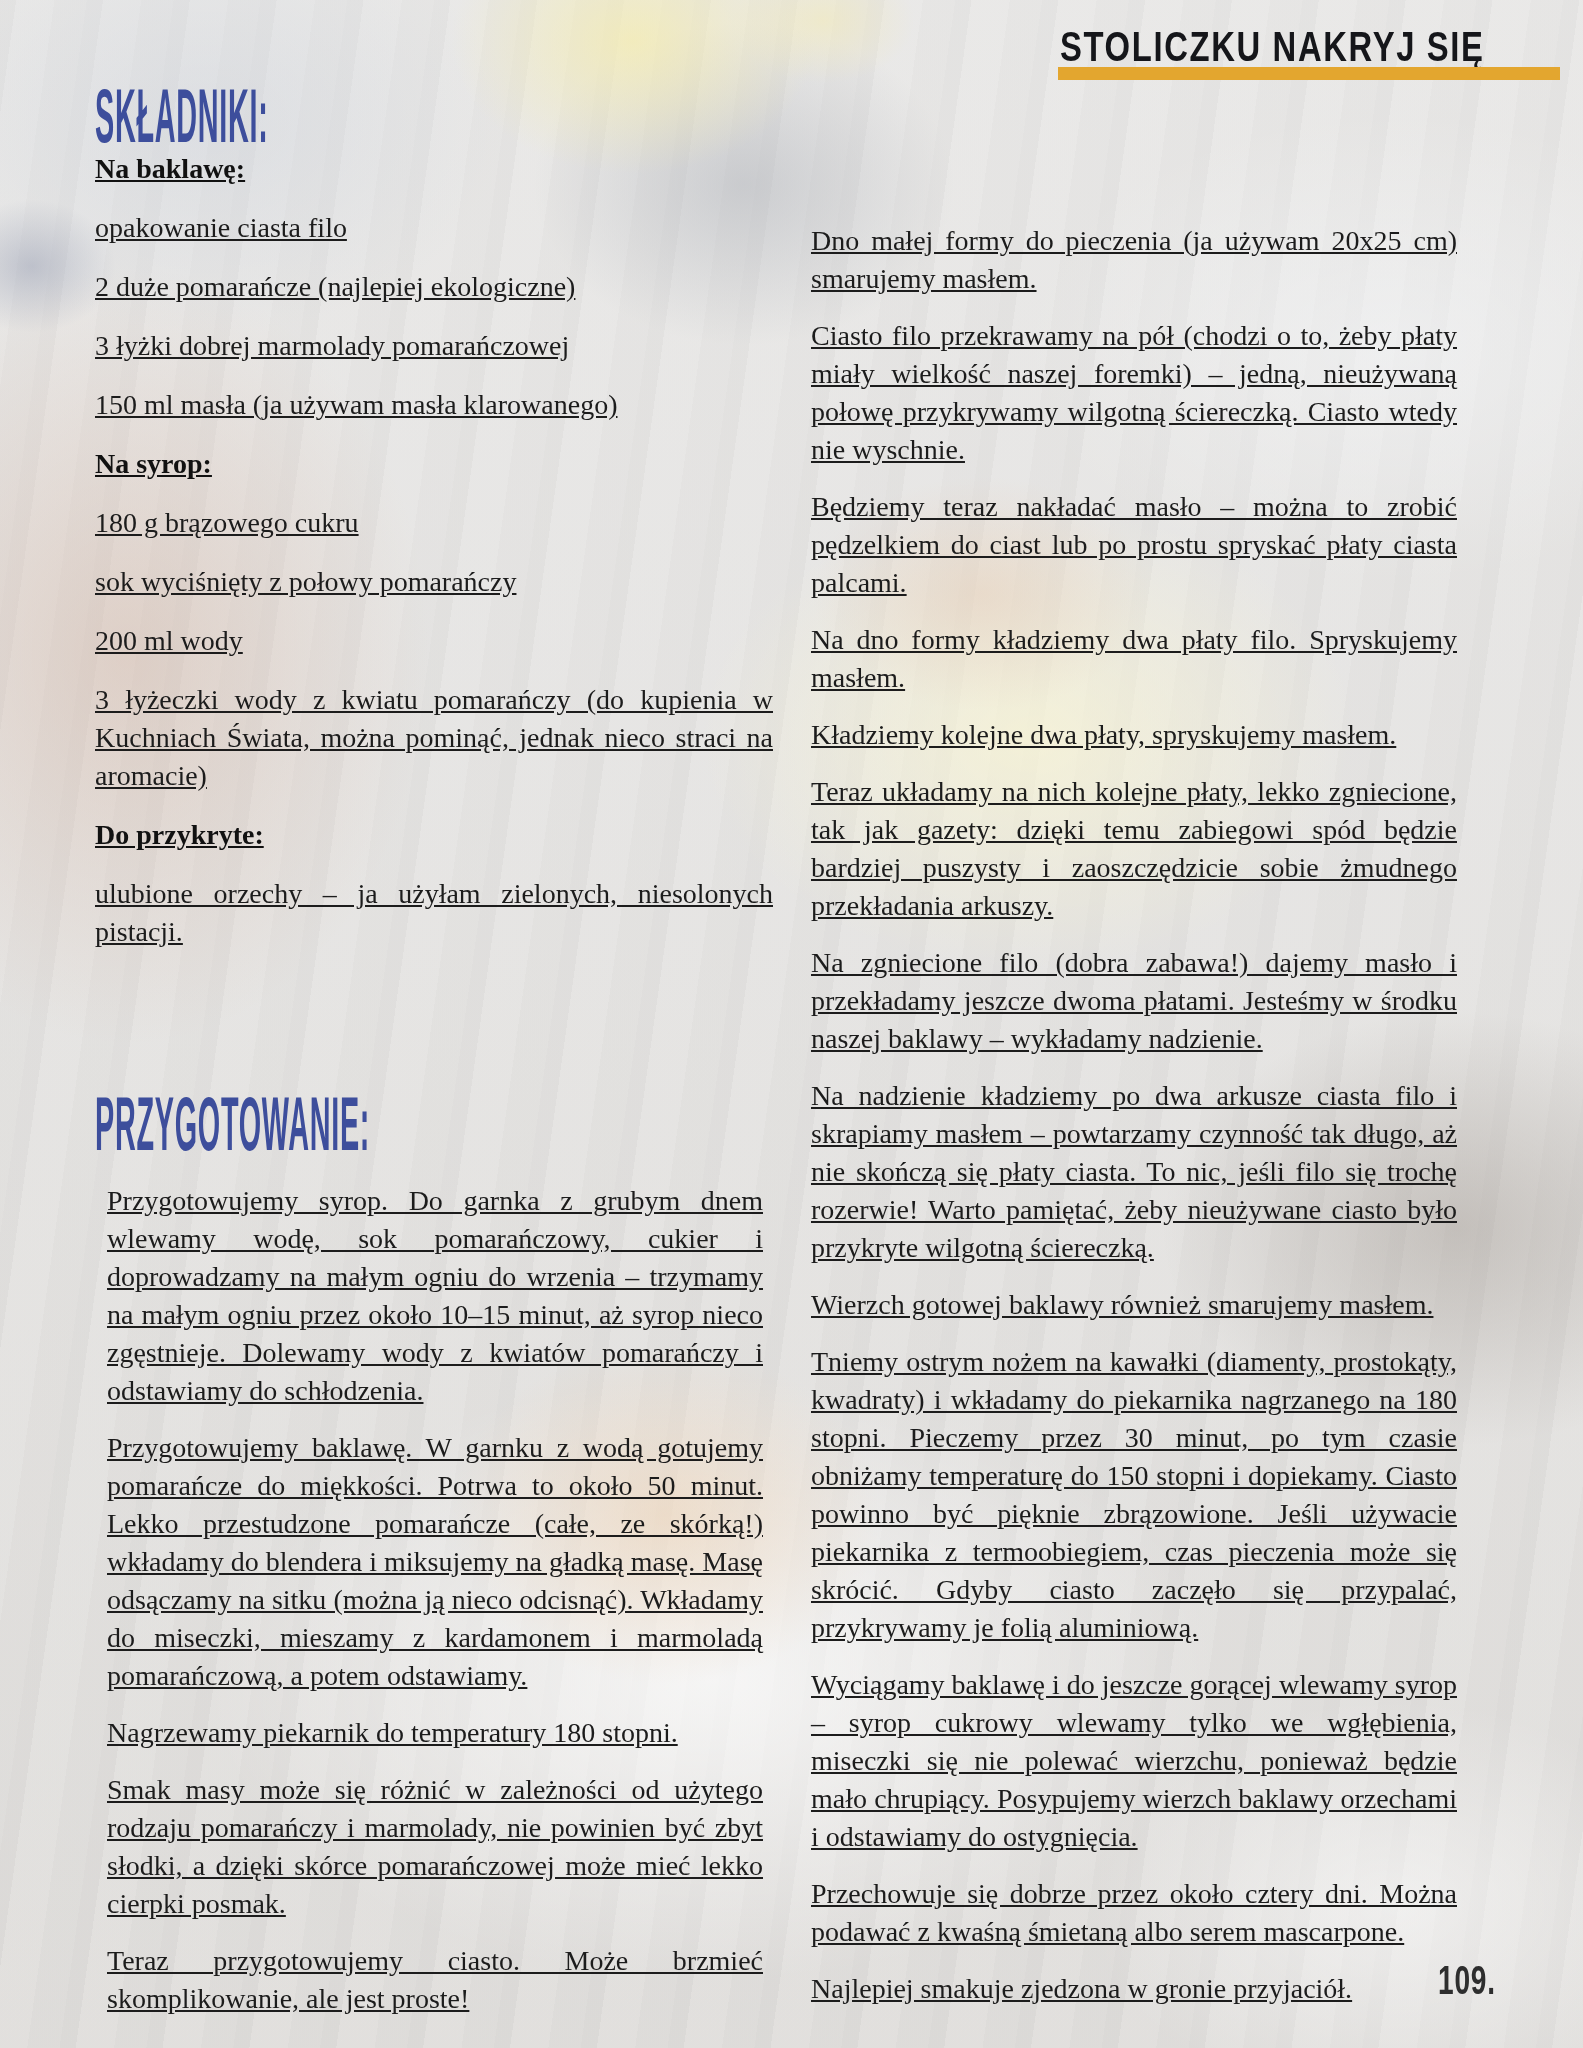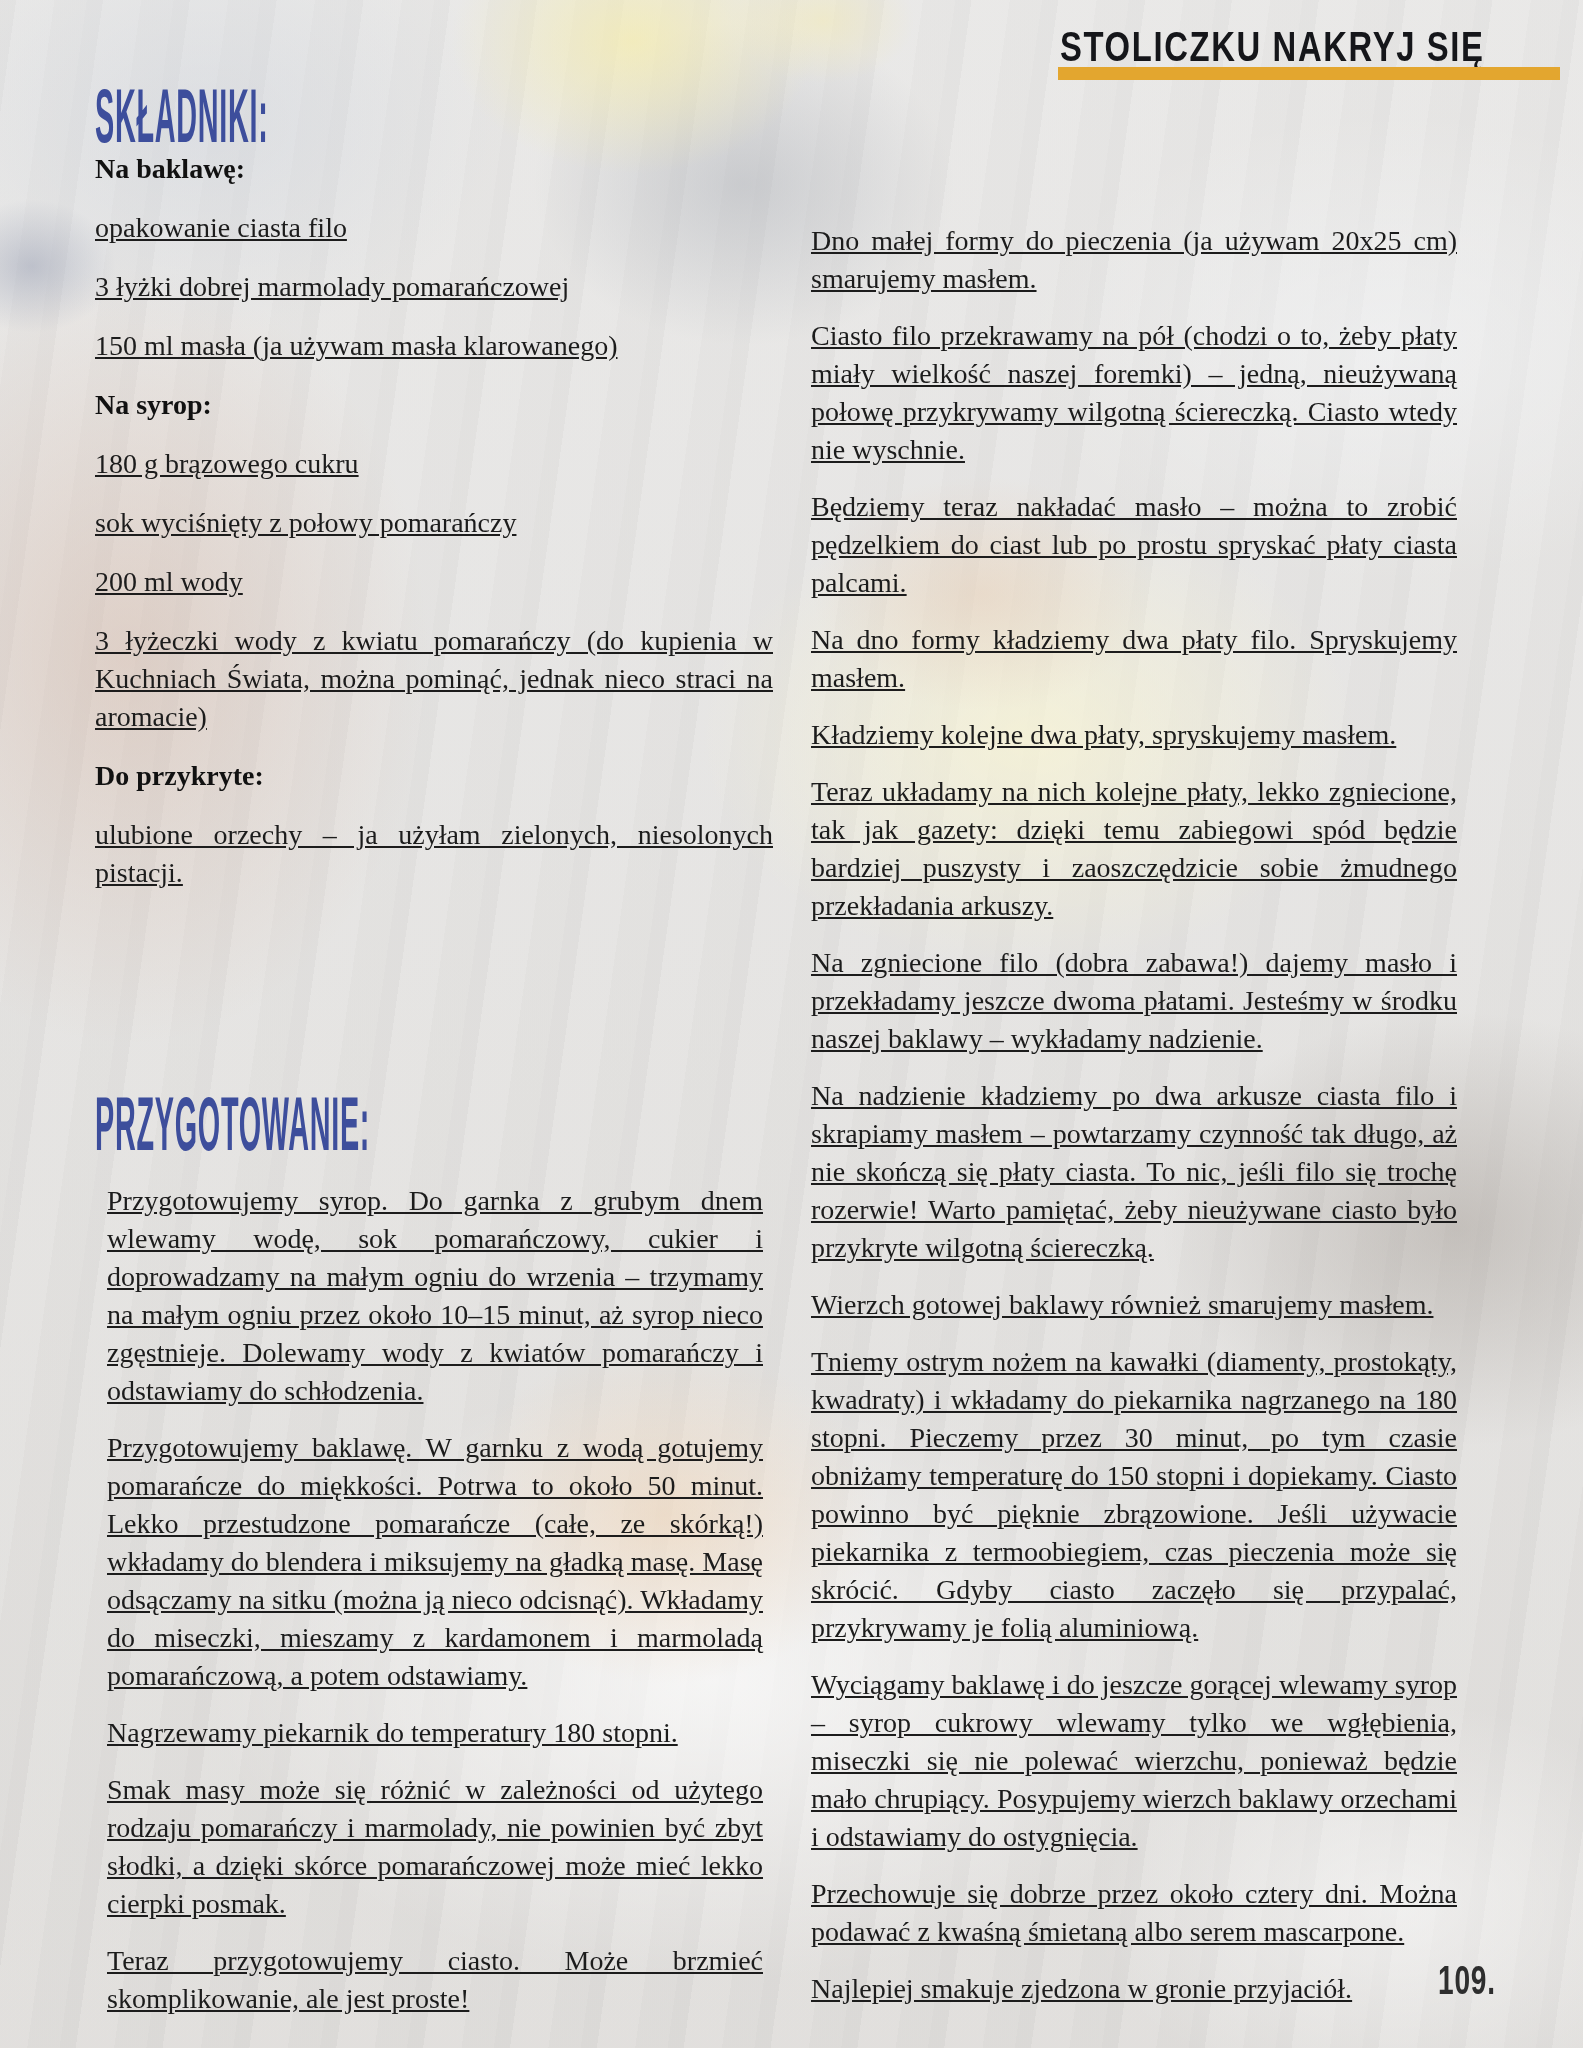--- a/index.html
+++ b/index.html
@@ -50,21 +50,21 @@
     font-size:40px;color:#3D4E9C;letter-spacing:1px;
     transform:scale(0.72,1.9);transform-origin:left top;
   }
   #ing-heading{top:74px;}
   #prep-heading{top:1082px;}
   
   .ingredients{position:absolute;left:95px;top:150px;width:678px;}
   .prep-left  {position:absolute;left:96px;top:1182px;width:678px;}
   .prep-right {position:absolute;left:800px;top:222px;width:668px;}
   .ing-label{
-    font-weight:bold;font-size:28px;line-height:38px;margin:0 0 21px;color:#111;
+    font-weight:bold;font-size:28px;line-height:38px;margin:0 0 21px;color:#111;text-decoration:underline;
   }
   .ing-item,.para{
     font-size:28px;line-height:38px;margin:0 0 21px;
     text-align:justify;hyphens:auto;text-decoration:underline;-webkit-hyphens:auto;
   }
   .para{margin:0 11px 19px;}
   
   .page-num{
     position:absolute;left:1438px;top:1956px;white-space:nowrap;
     font-family:"Liberation Sans",sans-serif;font-weight:bold;
@@ -78,20 +78,21 @@
 <div class="photo"></div>
 
 <div class="header-title">STOLICZKU NAKRYJ SIĘ</div>
 <div class="gold-bar"></div>
 
 <div class="big-heading" id="ing-heading">SKŁADNIKI:</div>
 
 <div class="ingredients">
   <p class="ing-label">Na baklawę:</p>
   <p class="ing-item">opakowanie ciasta filo</p>
+  <p class="ing-item">2 duże pomarańcze (najlepiej ekologiczne)</p>
   <p class="ing-item">3 łyżki dobrej marmolady pomarańczowej</p>
   <p class="ing-item">150 ml masła (ja używam masła klarowanego)</p>
 
   <p class="ing-label">Na syrop:</p>
   <p class="ing-item">180 g brązowego cukru</p>
   <p class="ing-item">sok wyciśnięty z połowy pomarańczy</p>
   <p class="ing-item">200 ml wody</p>
   <p class="ing-item">3 łyżeczki wody z kwiatu pomarańczy (do kupienia w Kuchniach Świata, można pominąć, jednak nieco straci na aromacie)</p>
 
   <p class="ing-label">Do przykryte:</p>

